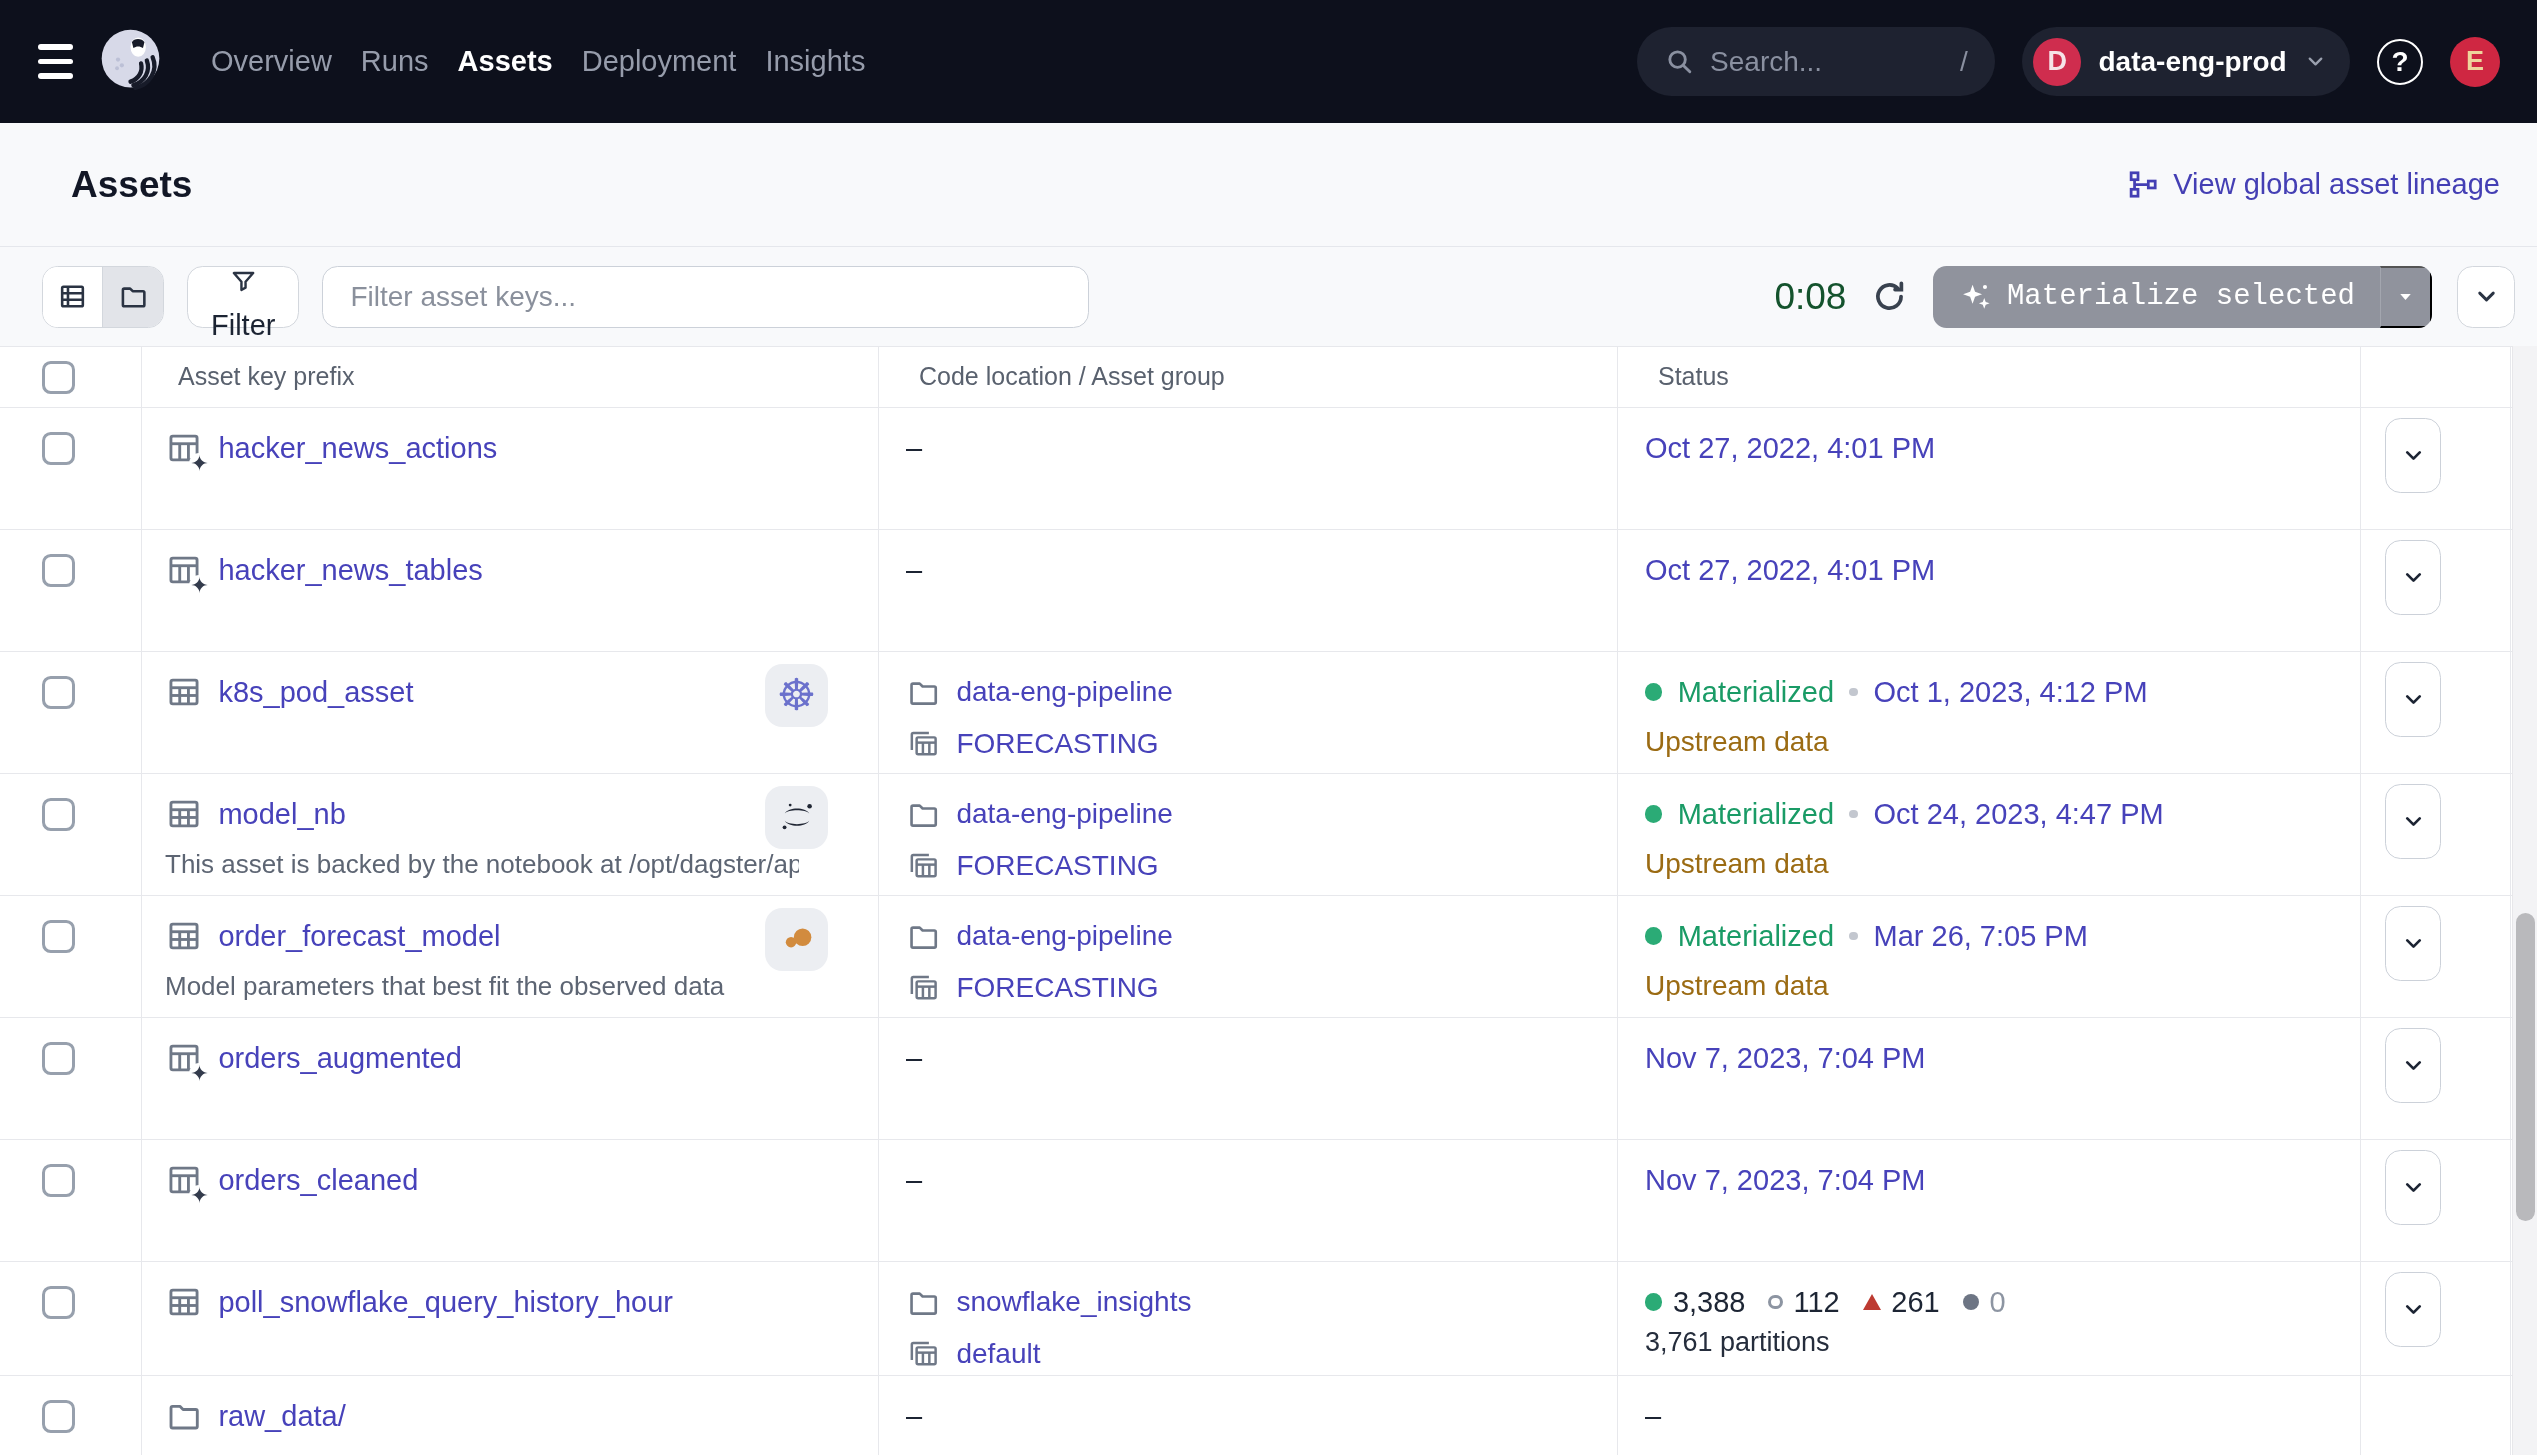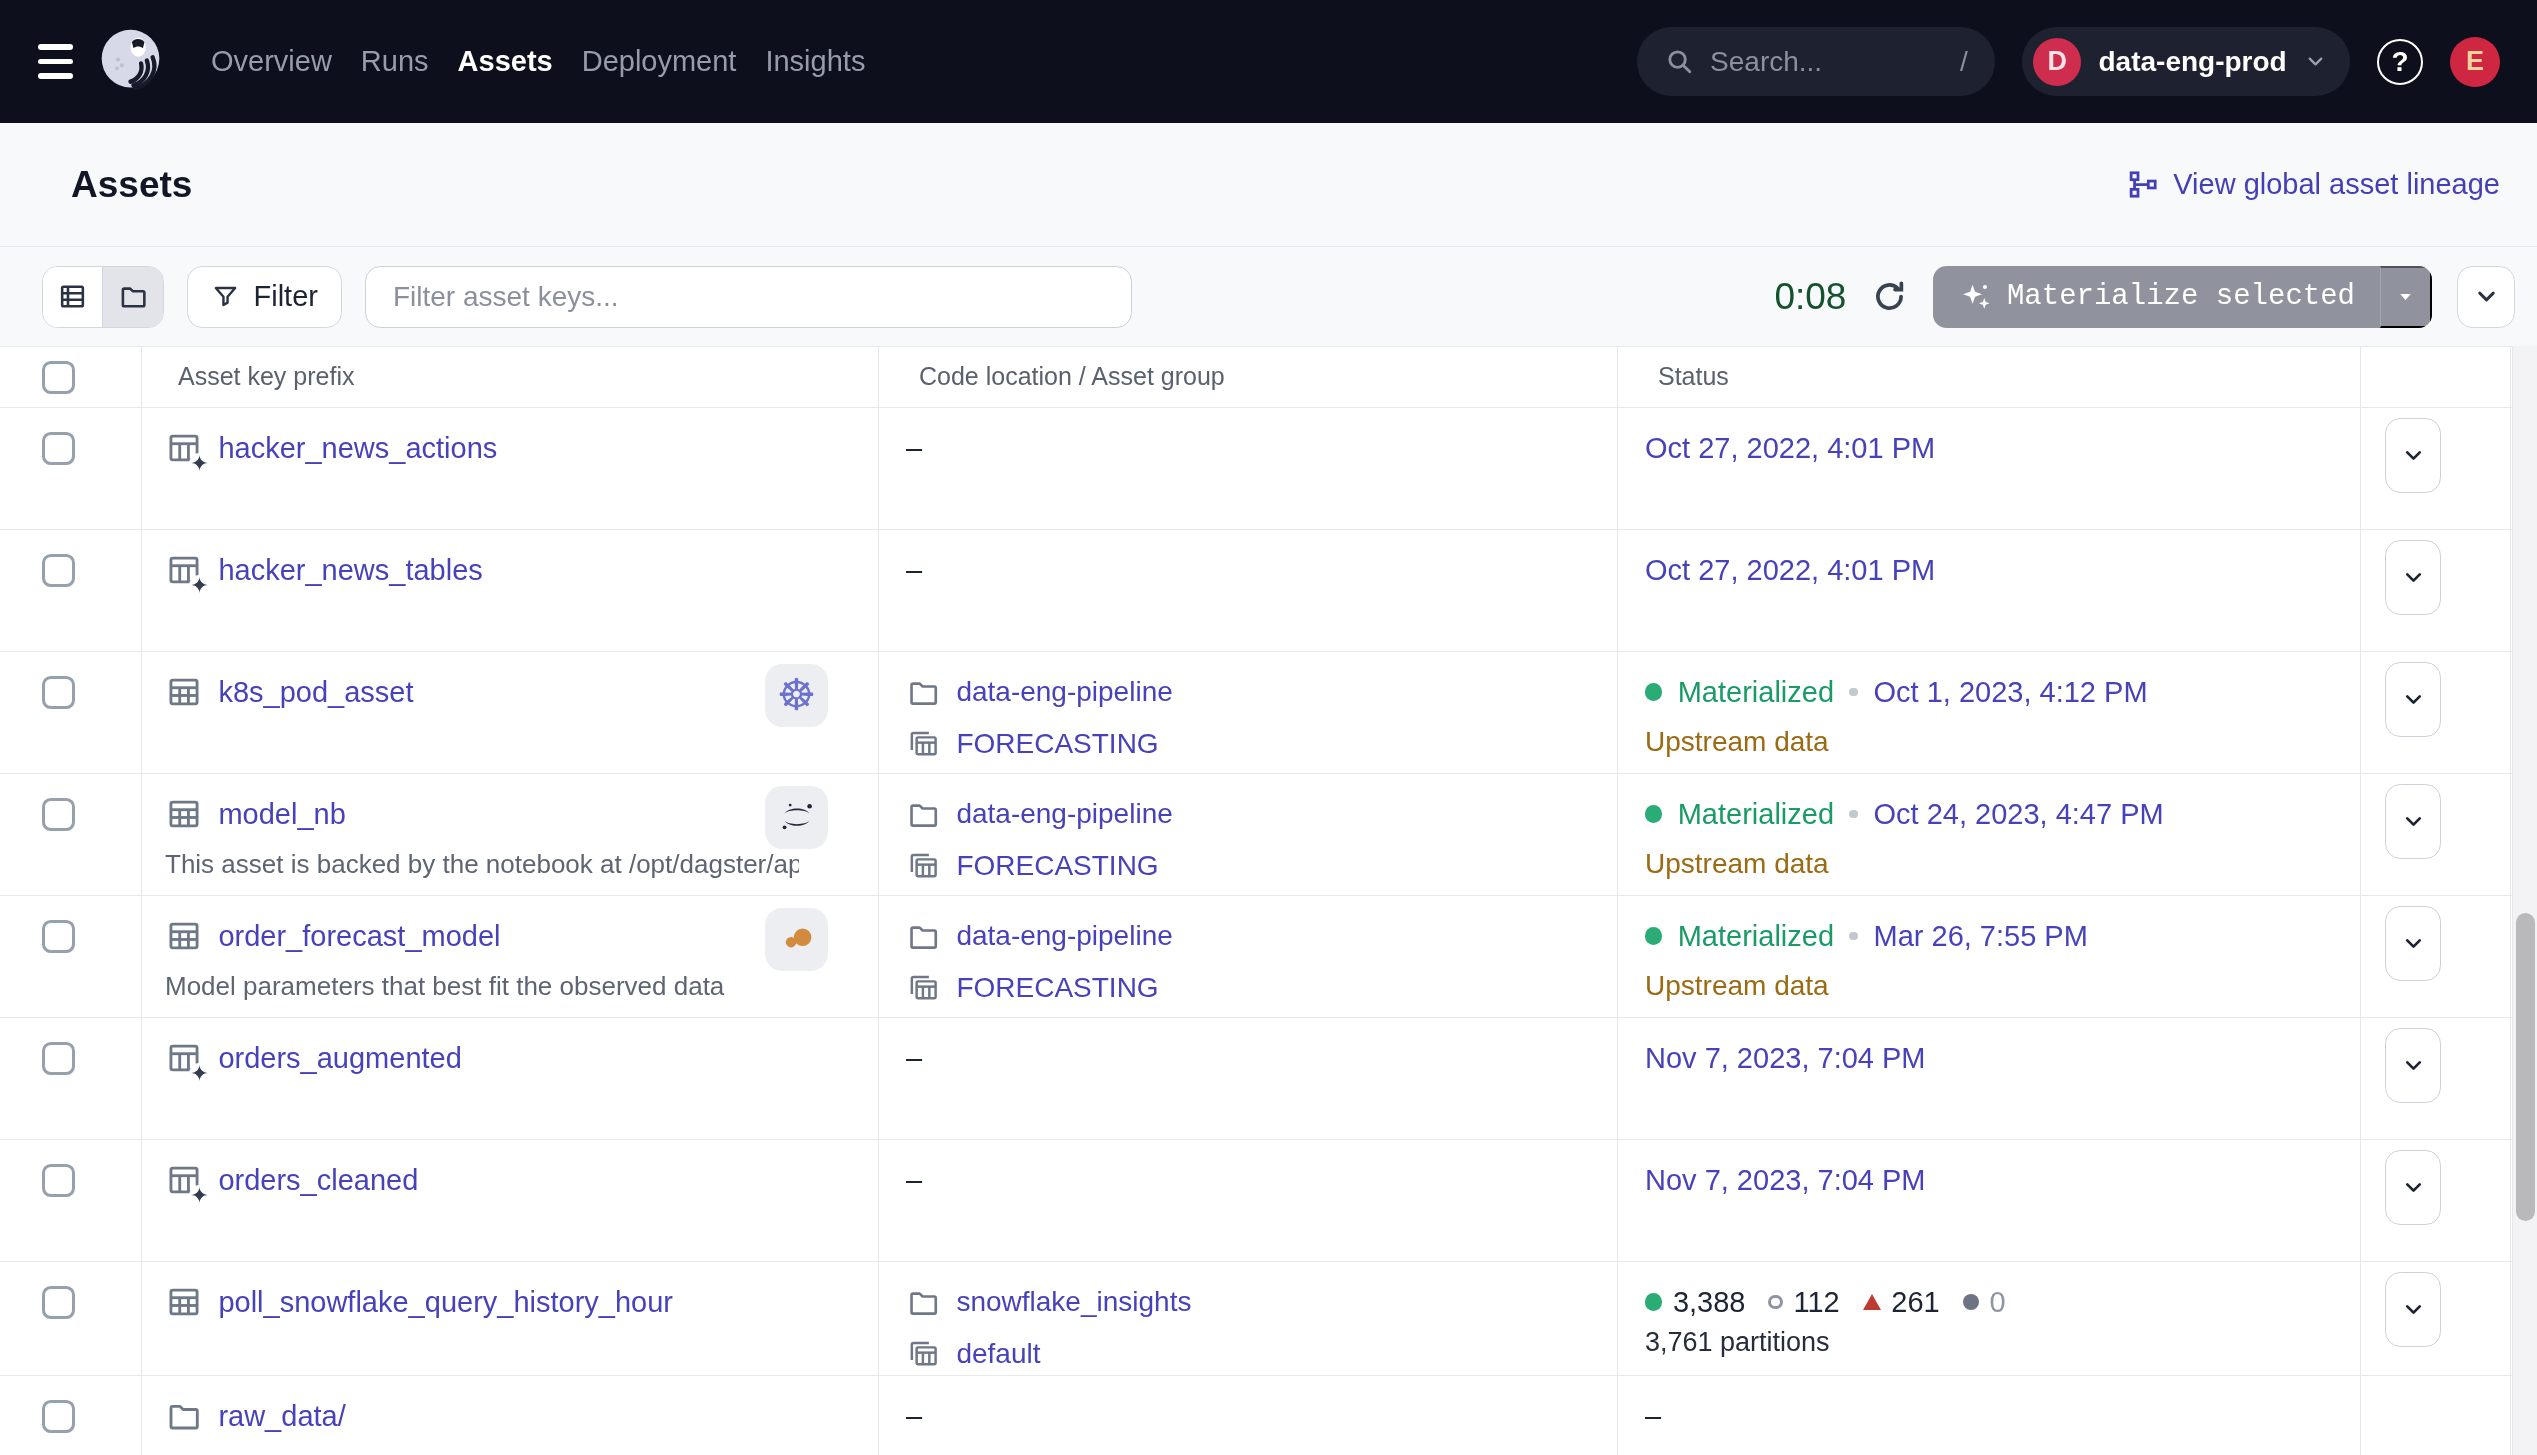--- a/index.html
+++ b/index.html
@@ -54,21 +54,21 @@
   
   .toolbar { position:absolute; top:247px; left:0; width:2538px; height:99px;
     display:flex; align-items:center; gap:23px; padding:0 23px 0 42px; }
   .seg { display:flex; height:62px; border:1.9px solid #d3d7dd; border-radius:15.4px;
     overflow:hidden; background:#ffffff; }
   .seg-btn { width:60px; border:none; background:#ffffff; display:flex;
     align-items:center; justify-content:center; color:#2a3343; }
   .seg-btn:first-child { border-right:1.9px solid #d3d7dd; }
   .seg-btn.active { background:#e2e4e9; }
   .filter-btn { height:62px; border:1.9px solid #d3d7dd; border-radius:15.4px; background:#ffffff;
-    display:flex; align-items:center; gap:13.5px; padding:0 23px; font-size:29px; color:#1c2433; }
+    display:flex; align-items:center; gap:13.5px; padding:0 23px; font-size:29px; color:#1c2433;flex-direction:column; }
   .filter-input { height:62px; width:767px; border:1.9px solid #ccd1d9; border-radius:15.4px;
     background:#ffffff; padding:0 27px; font-size:28px; color:#1c2433; outline:none; }
   .filter-input::placeholder { color:#8a909c; }
   .toolbar-right { margin-left:auto; display:flex; align-items:center; gap:25px; }
   .countdown { font-size:37px; color:#14532d; }
   .refresh-btn { background:none; border:none; display:flex; color:#39424f; }
   .mat-btn { height:62px; border-radius:13.5px; background:#90939d; border:none; color:#ffffff;
     display:flex; align-items:stretch; padding:0; overflow:hidden; }
   .mat-main { display:flex; align-items:center; gap:13.5px; padding:0 25px; font-size:29px;
     font-weight:500; color:#ffffff; }
@@ -536,21 +536,21 @@
             </svg>
           </span>
         <a class="loc-link">FORECASTING</a>
       </div>
     </div>
     <div class="cell c-status">
       <div class="statline">
         <span class="dot-green"></span>
         <span class="mat-label">Materialized</span>
         <span class="sep-dot"></span>
-        <a class="date-link">Mar 26, 7:55 PM</a>
+        <a class="date-link">Mar 26, 7:05 PM</a>
       </div>
       <div class="upstream">Upstream data</div>
     </div>
     <div class="cell">
         <button class="arrow-btn">
           <span style="display:flex;">
             <svg width="25" height="25" viewBox="0 0 24 24" fill="none" stroke="currentColor" stroke-width="2.6" stroke-linecap="round" stroke-linejoin="round">
               <polyline points="6 9 12 15 18 9"></polyline>
             </svg>
           </span>

